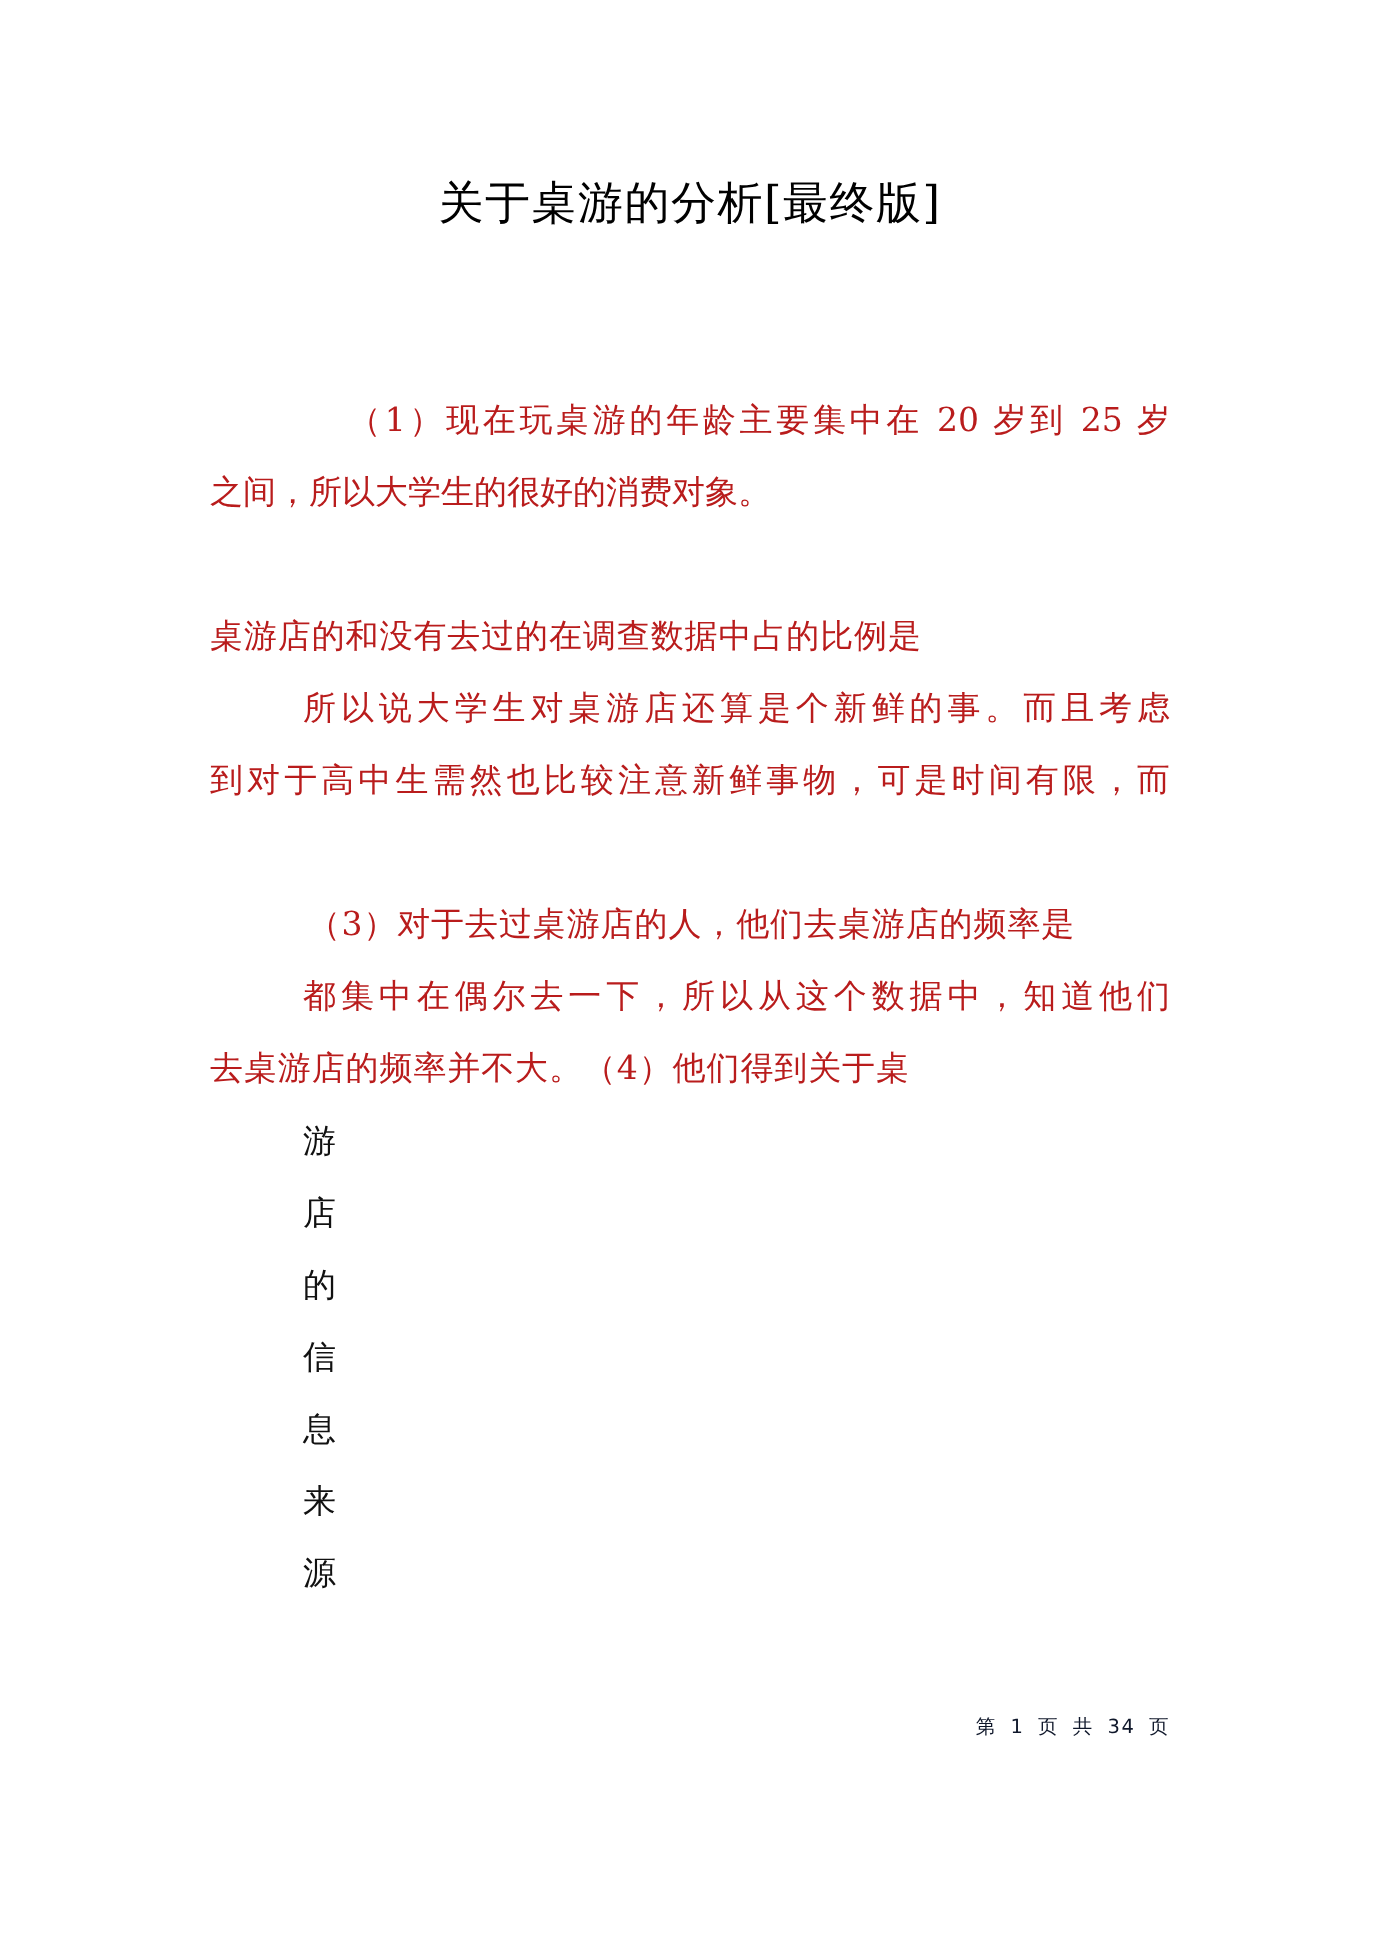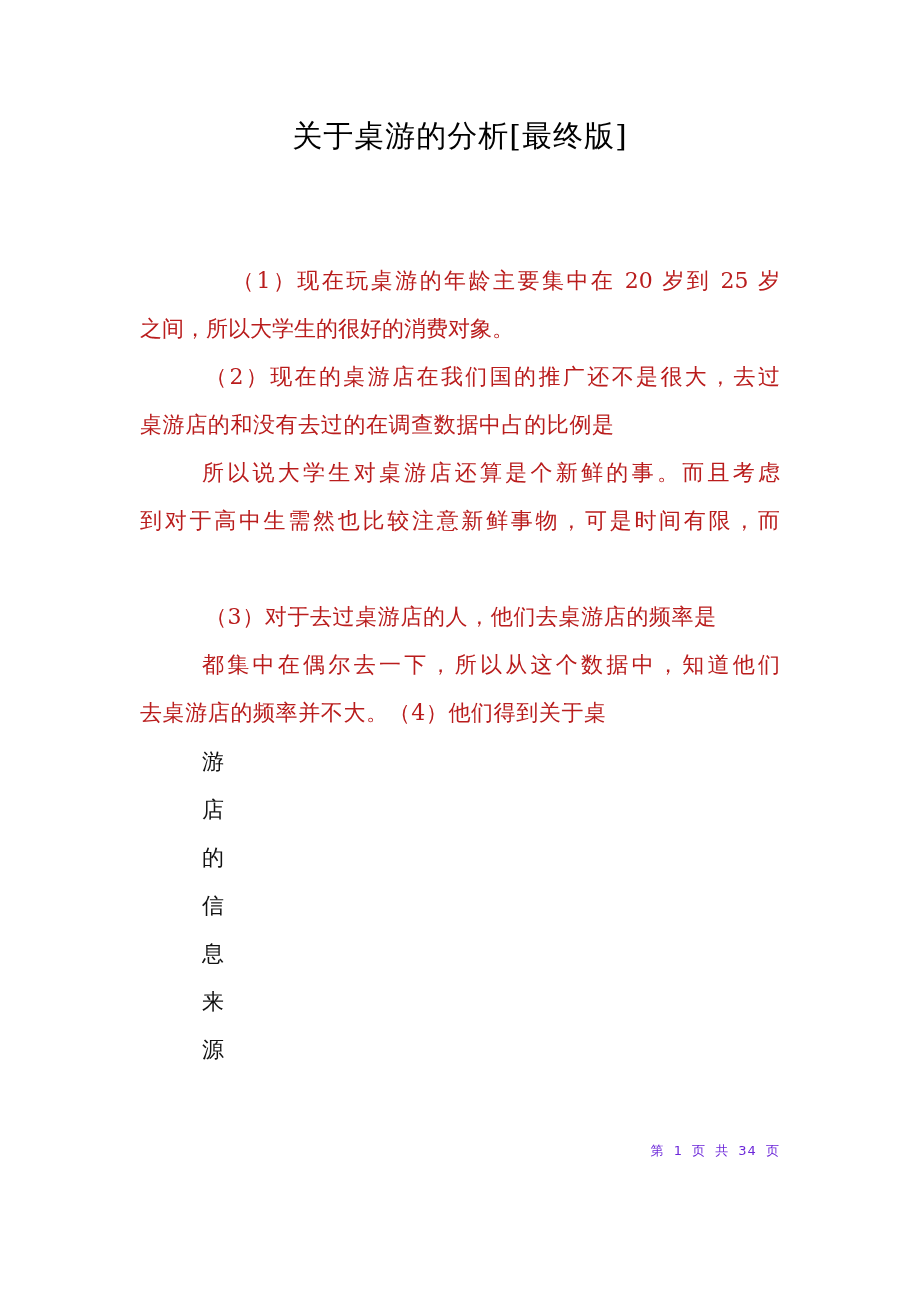--- a/index.html
+++ b/index.html
@@ -5,32 +5,31 @@
   html, body { margin: 0; padding: 0; background: #ffffff; }
   body { width: 920px; height: 1302px; position: relative; overflow: hidden;
          font-family: "DejaVu Serif", "Liberation Serif", serif; color: #111; }
   .page { position: absolute; left: 0; top: 0; width: 920px; height: 1302px; background: #fff; }
   .title { position: absolute; left: 0; top: 118px; width: 920px; text-align: center;
            font-size: 30px; line-height: 36px; letter-spacing: 1px; color: #000; }
   .line { position: absolute; font-size: 22px; line-height: 30px; white-space: nowrap; color: #b91c1c; }
   .justify { text-align: justify; text-align-last: justify; white-space: normal; }
   .vchar { position: absolute; left: 202px; font-size: 22px; line-height: 30px; color: #111; }
   .footer { position: absolute; top: 1142px; right: 140px; font-family: "DejaVu Sans", "Liberation Sans", sans-serif;
-            font-size: 13px; color: #6d28d9; word-spacing: 4px; letter-spacing: 1px; }
+            font-size: 13px; color: #0f172a; word-spacing: 4px; letter-spacing: 1px; }
 </style>
 </head>
 <body>
 
 <div class="page">
   <div class="title">关于桌游的分析[最终版]</div>
 
   <div class="line justify" style="left:232px; width:548px; top:266px;">（1）现在玩桌游的年龄主要集中在 20 岁到 25 岁</div>
   <div class="line" style="left:140px; top:314px;">之间，所以大学生的很好的消费对象。</div>
 
-  <div class="line justify" style="left:205px; width:575px; top:362px;">（2）现在的桌游店在我们国的推广还不是很大，去过</div>
   <div class="line justify" style="left:202px; width:578px; top:458px;">所以说大学生对桌游店还算是个新鲜的事。而且考虑</div>
 
   <div class="line" style="left:140px; top:410px; letter-spacing:0.6px;">桌游店的和没有去过的在调查数据中占的比例是</div>
   <div class="line justify" style="left:140px; width:640px; top:506px;">到对于高中生需然也比较注意新鲜事物，可是时间有限，而</div>
 
   <div class="line" style="left:205px; top:602px; letter-spacing:0.6px;">（3）对于去过桌游店的人，他们去桌游店的频率是</div>
   <div class="line justify" style="left:202px; width:578px; top:650px;">都集中在偶尔去一下，所以从这个数据中，知道他们</div>
   <div class="line" style="left:140px; top:698px; letter-spacing:0.6px;">去桌游店的频率并不大。（4）他们得到关于桌</div>
 
   <div class="vchar" style="top:747px;">游</div>

